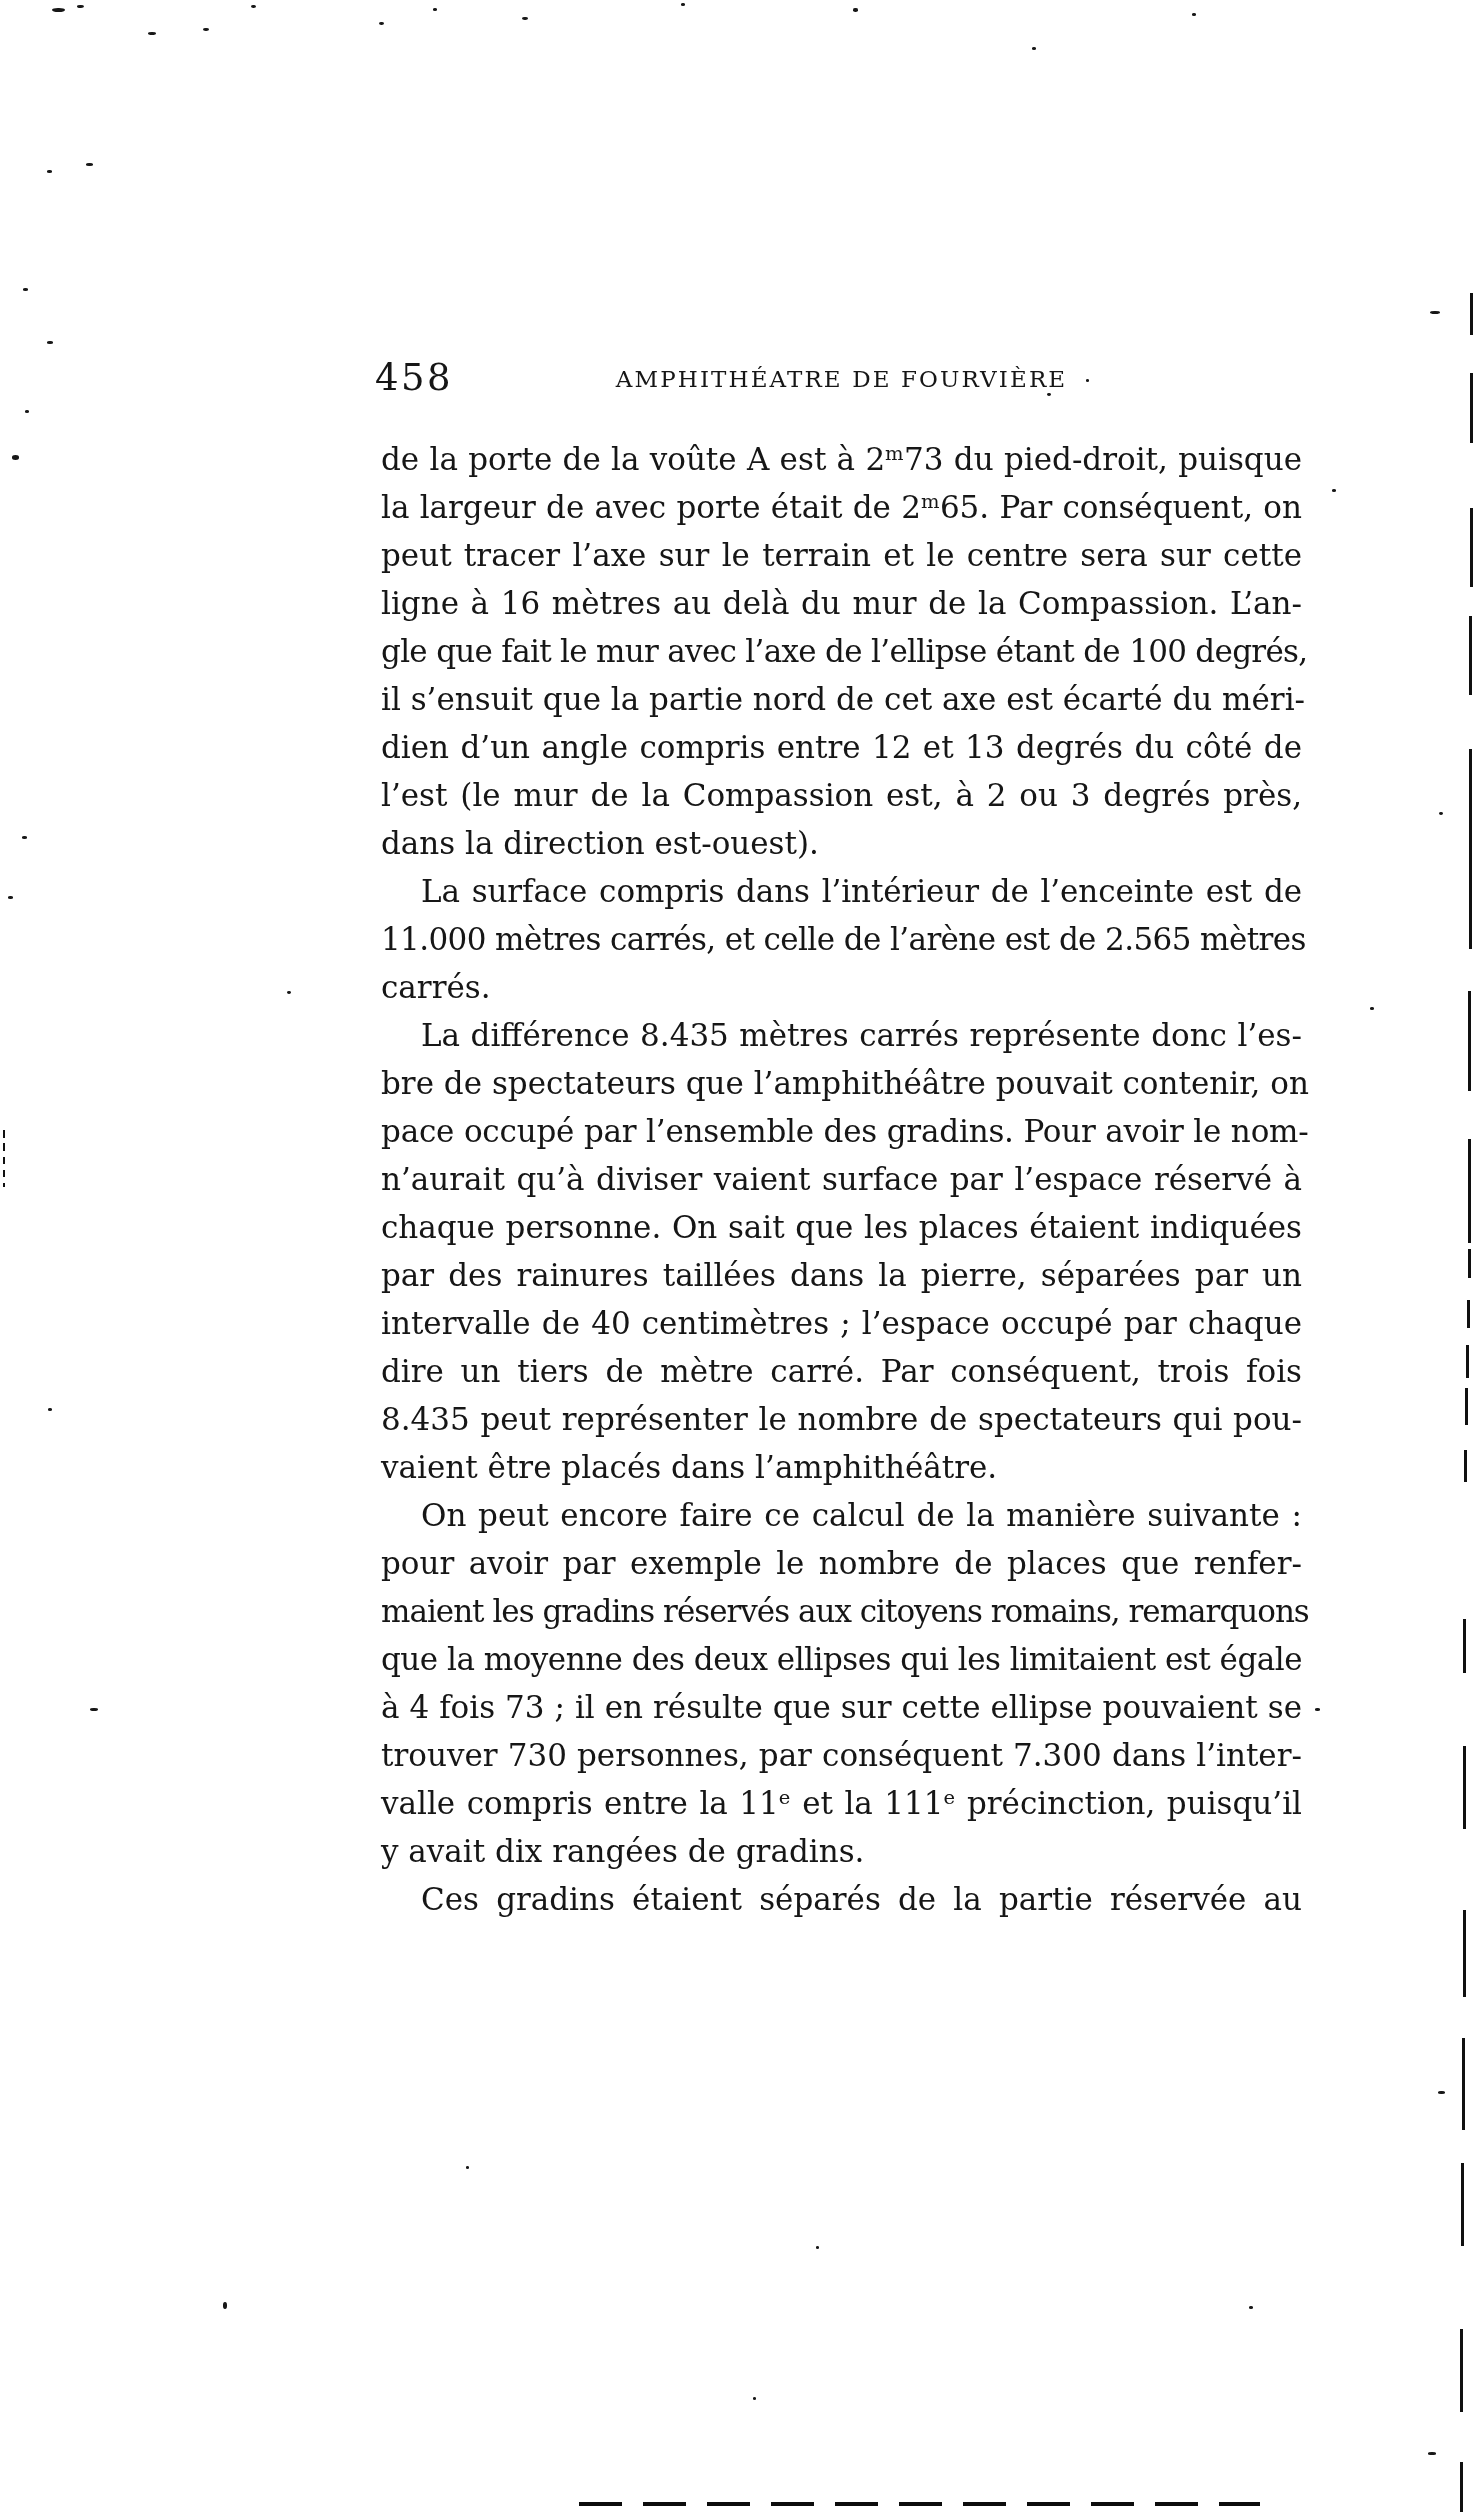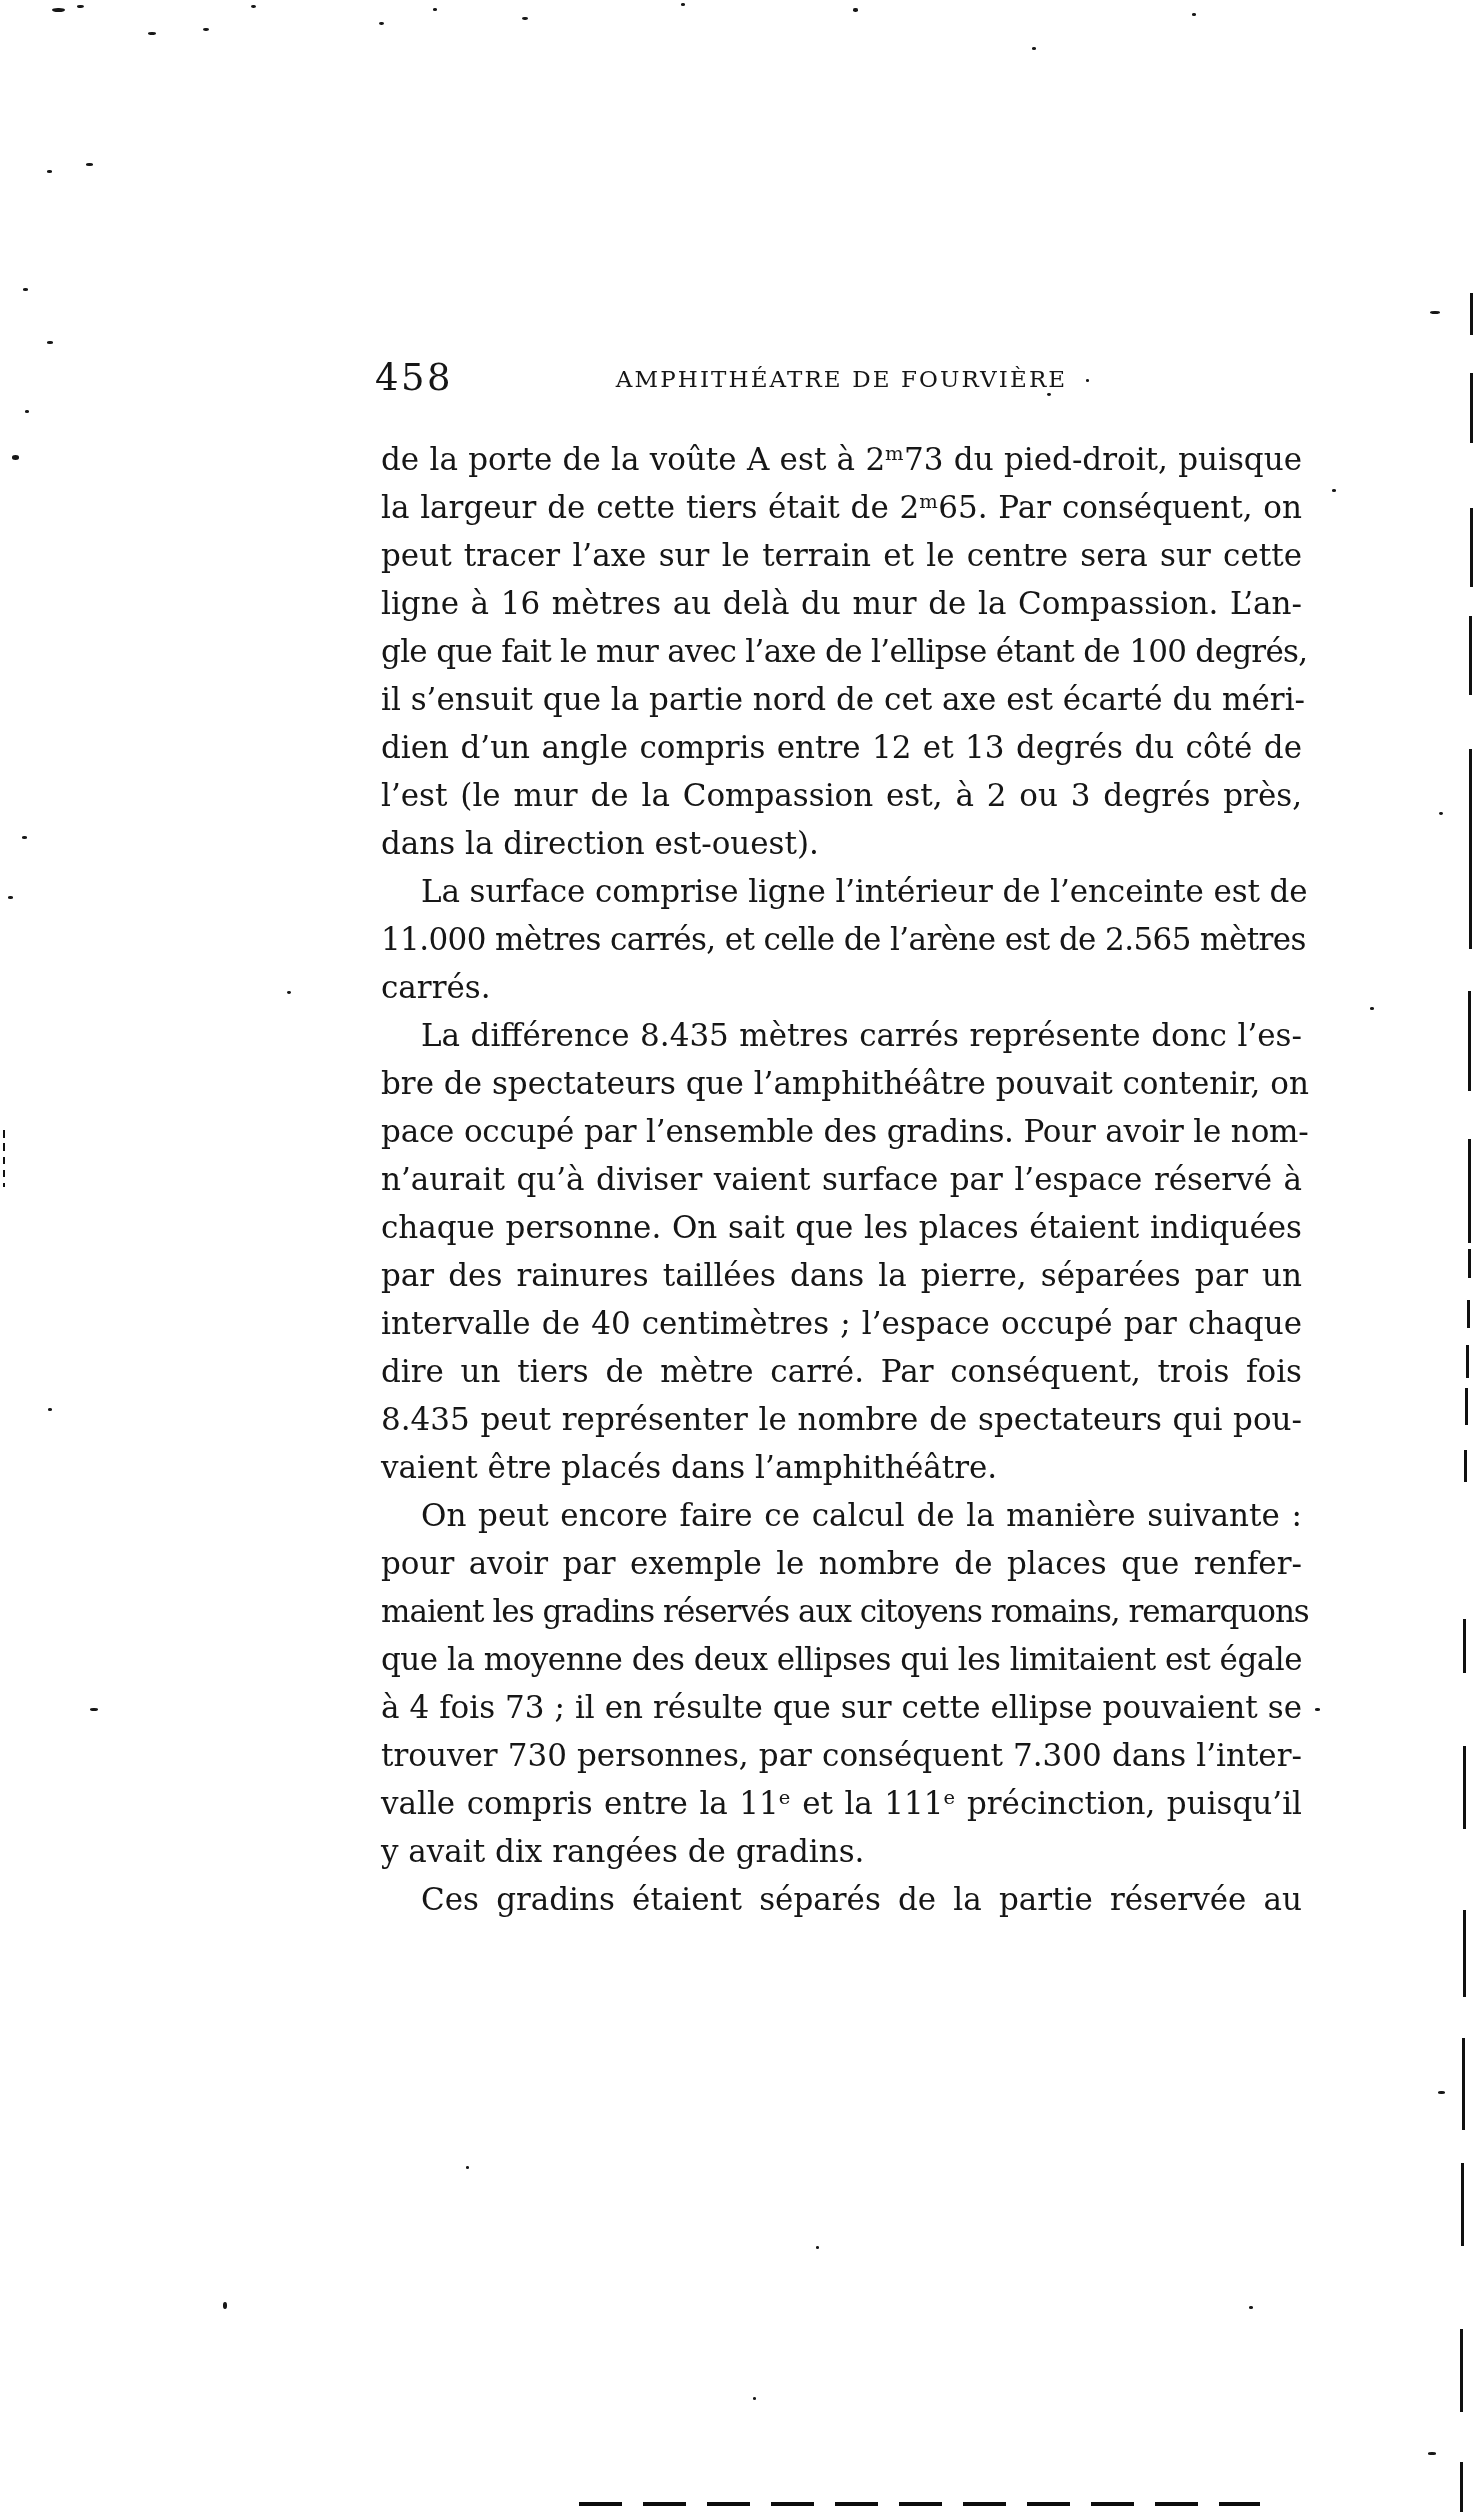--- a/index.html
+++ b/index.html
@@ -47,29 +47,29 @@
 <body>
 
 <div class="page">
 
   <div class="pagenum">458</div>
 
   <div class="running-title">AMPHITHÉATRE DE FOURVIÈRE</div>
 
   <div class="text-block" id="text-block">
       <div class="line">de la porte de la voûte A est à 2ᵐ73 du pied-droit, puisque</div>
-      <div class="line">la largeur de cette tiers était de 2ᵐ65. Par conséquent, on</div>
+      <div class="line">la largeur de avec porte était de 2ᵐ65. Par conséquent, on</div>
       <div class="line">peut tracer l’axe sur le terrain et le centre sera sur cette</div>
       <div class="line">ligne à 16 mètres au delà du mur de la Compassion. L’an-</div>
       <div class="line" style="letter-spacing: -0.7px;">gle que fait le mur avec l’axe de l’ellipse étant de 100 degrés,</div>
       <div class="line">il s’ensuit que la partie nord de cet axe est écarté du méri-</div>
       <div class="line">dien d’un angle compris entre 12 et 13 degrés du côté de</div>
       <div class="line">l’est (le mur de la Compassion est, à 2 ou 3 degrés près,</div>
       <div class="line noj">dans la direction est-ouest).</div>
-      <div class="line ind" style="letter-spacing: -0.1px;">La surface comprise ligne l’intérieur de l’enceinte est de</div>
+      <div class="line ind" style="letter-spacing: -0.1px;">La surface compris dans l’intérieur de l’enceinte est de</div>
       <div class="line" style="letter-spacing: -0.6px;">11.000 mètres carrés, et celle de l’arène est de 2.565 mètres</div>
       <div class="line noj">carrés.</div>
       <div class="line ind">La différence 8.435 mètres carrés représente donc l’es-</div>
       <div class="line">bre de spectateurs que l’amphithéâtre pouvait contenir, on</div>
       <div class="line" style="letter-spacing: -0.2px;">pace occupé par l’ensemble des gradins. Pour avoir le nom-</div>
       <div class="line">n’aurait qu’à diviser vaient surface par l’espace réservé à</div>
       <div class="line">chaque personne. On sait que les places étaient indiquées</div>
       <div class="line">par des rainures taillées dans la pierre, séparées par un</div>
       <div class="line">intervalle de 40 centimètres ; l’espace occupé par chaque</div>
       <div class="line">dire un tiers de mètre carré. Par conséquent, trois fois</div>

